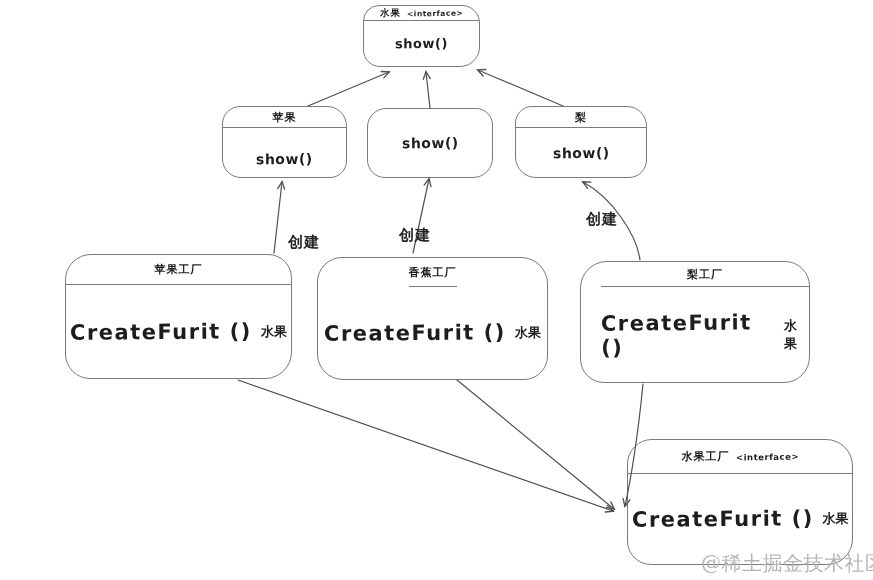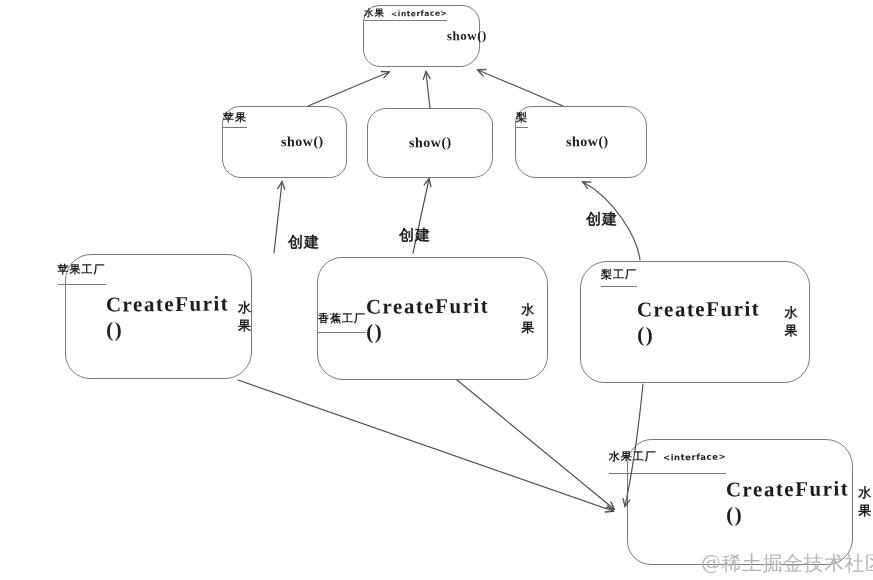--- a/index.html
+++ b/index.html
@@ -12,49 +12,49 @@
     overflow:hidden;
   }
   
   .edges{position:absolute;left:0;top:0;z-index:2;pointer-events:none;}
   
   .node{
     position:absolute;z-index:1;
     background:#ffffff;
     border:1.3px solid #7a7a7a;
     box-sizing:border-box;
-    display:flex;flex-direction:row;
+    display:flex;flex-direction:column;
   }
   .node-header{
     display:flex;align-items:center;justify-content:center;gap:6px;
     border-bottom:1.2px solid #7a7a7a;
     flex:0 0 auto;
   }
   .node-title{font-size:11px;font-weight:600;letter-spacing:1px;}
   .node-stereo{font-size:8.5px;font-weight:600;letter-spacing:.5px;transform:rotate(-1deg);}
   .node-body{
     flex:1 1 auto;
-    display:flex;align-items:center;justify-content:center;font-family:Liberation Serif, serif;
+    display:flex;align-items:center;justify-content:center;
   }
   .method{font-size:14px;font-weight:600;letter-spacing:.5px;transform:rotate(-.5deg);}
   .factory .method{font-size:21px;letter-spacing:1.5px;}
   .ret{font-size:13px;font-weight:600;margin-left:9px;}
   
   .box-fruit-if      {left:363px;top:5px;  width:117px;height:62px; border-radius:16px 18px 20px 17px;}
   .box-fruit-if .node-header{height:14px;}
   .box-fruit-if .node-title {font-size:9.5px;}
   .box-fruit-if .node-stereo{font-size:7.5px;}
   .box-fruit-if .method{font-size:13px;}
   .box-apple         {left:222px;top:106px;width:125px;height:72px; border-radius:18px 20px 17px 19px;gap:12px;}
   .box-apple  .node-header{height:20px;}
   .box-banana        {left:367px;top:108px;width:126px;height:70px; border-radius:19px 17px 20px 18px;}
   .box-banana .node-header{height:18px;}
   .box-pear          {left:515px;top:106px;width:132px;height:72px; border-radius:17px 20px 18px 21px;}
   .box-pear   .node-header{height:20px;}
-  .box-apple-fac     {left:65px; top:254px;width:187px;height:125px;border-radius:26px 24px 27px 25px;justify-content:flex-end;}
+  .box-apple-fac     {left:65px; top:254px;width:227px;height:125px;border-radius:26px 24px 27px 25px;justify-content:flex-end;}
   .box-apple-fac  .node-header{height:29px;}
   .box-banana-fac    {left:317px;top:257px;width:231px;height:123px;border-radius:25px 27px 24px 26px;align-items:center;}
   .box-banana-fac .node-header{height:28px;}
   .box-pear-fac      {left:580px;top:261px;width:230px;height:122px;border-radius:27px 25px 26px 24px;padding-left:20px;}
   .box-pear-fac   .node-header{height:24px;}
   .box-fruitfac-if   {left:627px;top:439px;width:226px;height:126px;border-radius:25px 27px 26px 24px;justify-content:center;}
   .box-fruitfac-if .node-header{height:33px;}
   
   .edge-label{
     position:absolute;z-index:3;

